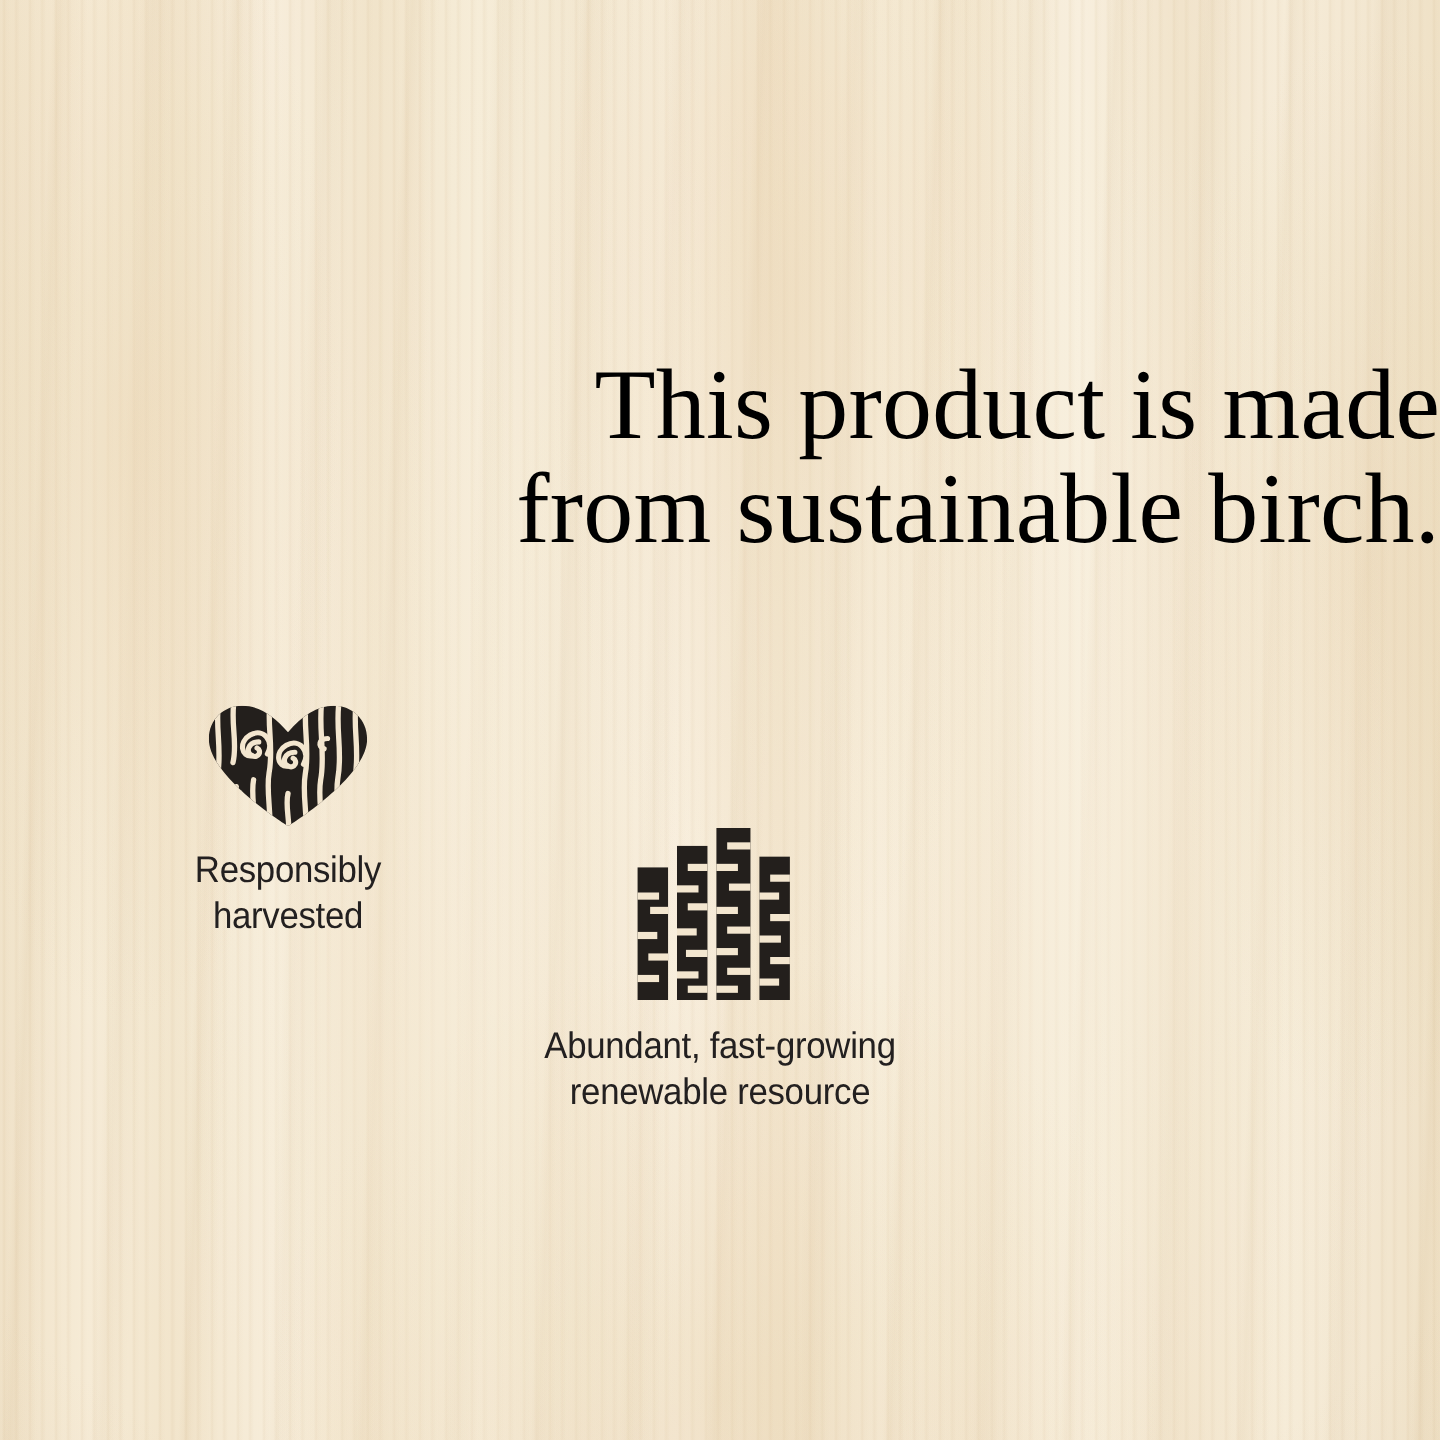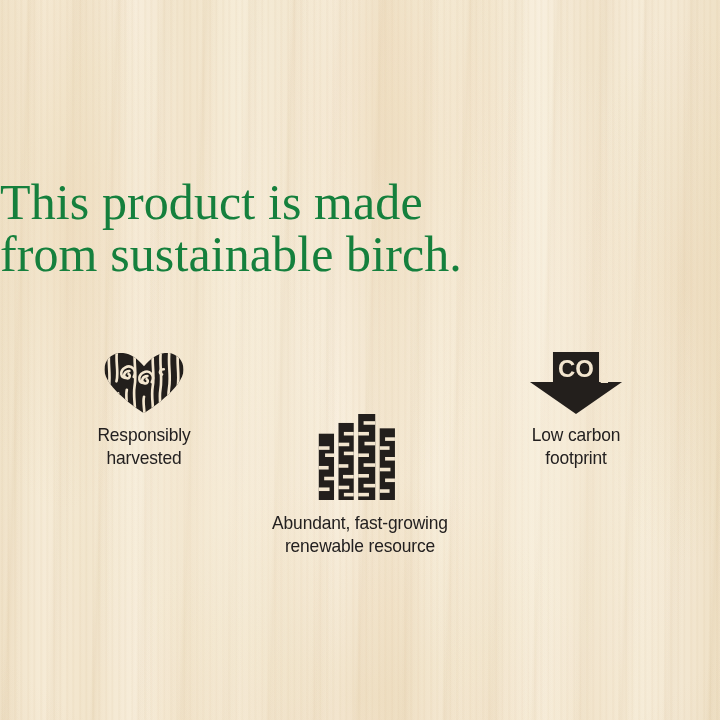--- a/index.html
+++ b/index.html
@@ -72,26 +72,26 @@
       rgba(176,142,96,0.10) 88%,
       rgba(160,126,82,0.17) 100%);
   }
 
   
   .content{ position:absolute; inset:0; }
 
   .headline{
     position:absolute;
     top:176px; left:0; right:0;
-    text-align:left;
+    text-align:right;
     font-family:"Liberation Serif", "DejaVu Serif", serif;
     font-size:50px;
     line-height:52px;
     letter-spacing:0.1px;
-    color:#15803d;
+    color:#000000;
     white-space:pre-line;
   }
 
   .badges{
     position:absolute;
     top:352px; left:0; right:0;
     height:230px;
   }
 
   .badge{ position:absolute; text-align:center; }
@@ -220,27 +220,16 @@
                 <path d="M20 48 C 15 49, 14 55, 19 56 C 23 56.6, 24 52, 21 51"></path>
                 <path d="M73 20 C 68 20, 67 25, 71 26"></path>
               </g>
             </g>
           </svg>
         </div>
         <div class="caption">Responsibly
 harvested</div>
       </div>
 
-      <div class="badge" id="badge-carbon">
-        <div class="icon">
-          <svg width="94" height="62" viewBox="0 0 104 70">
-            <path d="M26 0 H78 V34 H104 L52 70 L0 34 H26 Z" fill="#231f1c"></path>
-            <text x="52" y="28" text-anchor="middle" font-family="Liberation Sans, sans-serif" font-size="27" font-weight="bold" fill="#f3e6cf">CO</text>
-            <text x="84" y="35" text-anchor="middle" font-family="Liberation Sans, sans-serif" font-size="17" font-weight="bold" fill="#f3e6cf">2</text>
-          </svg>
-        </div>
-        <div class="caption">Low carbon
-footprint</div>
-      </div>
 
     </div>
   </div>
 </div>
 
 </body></html>

